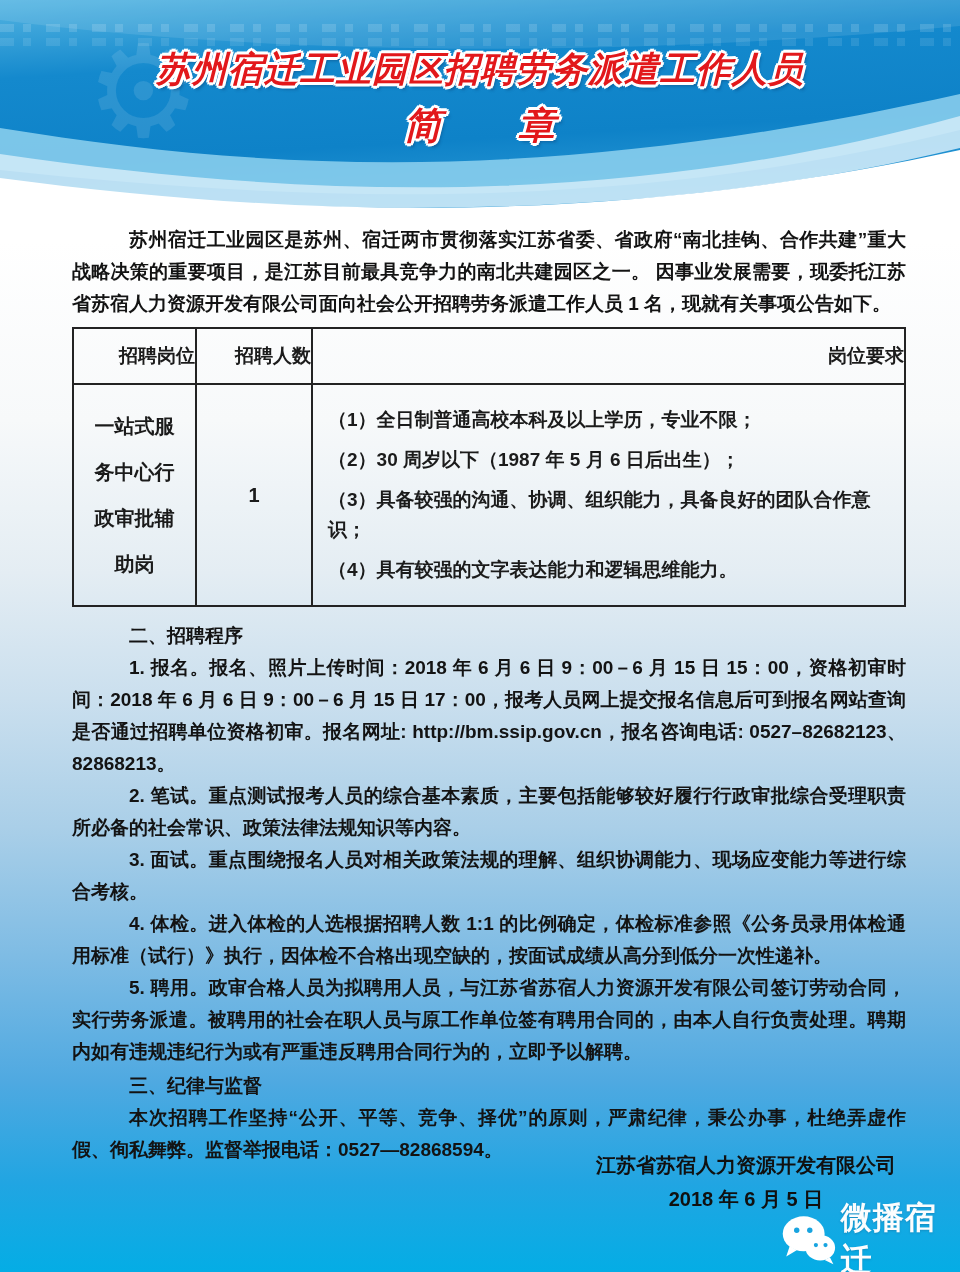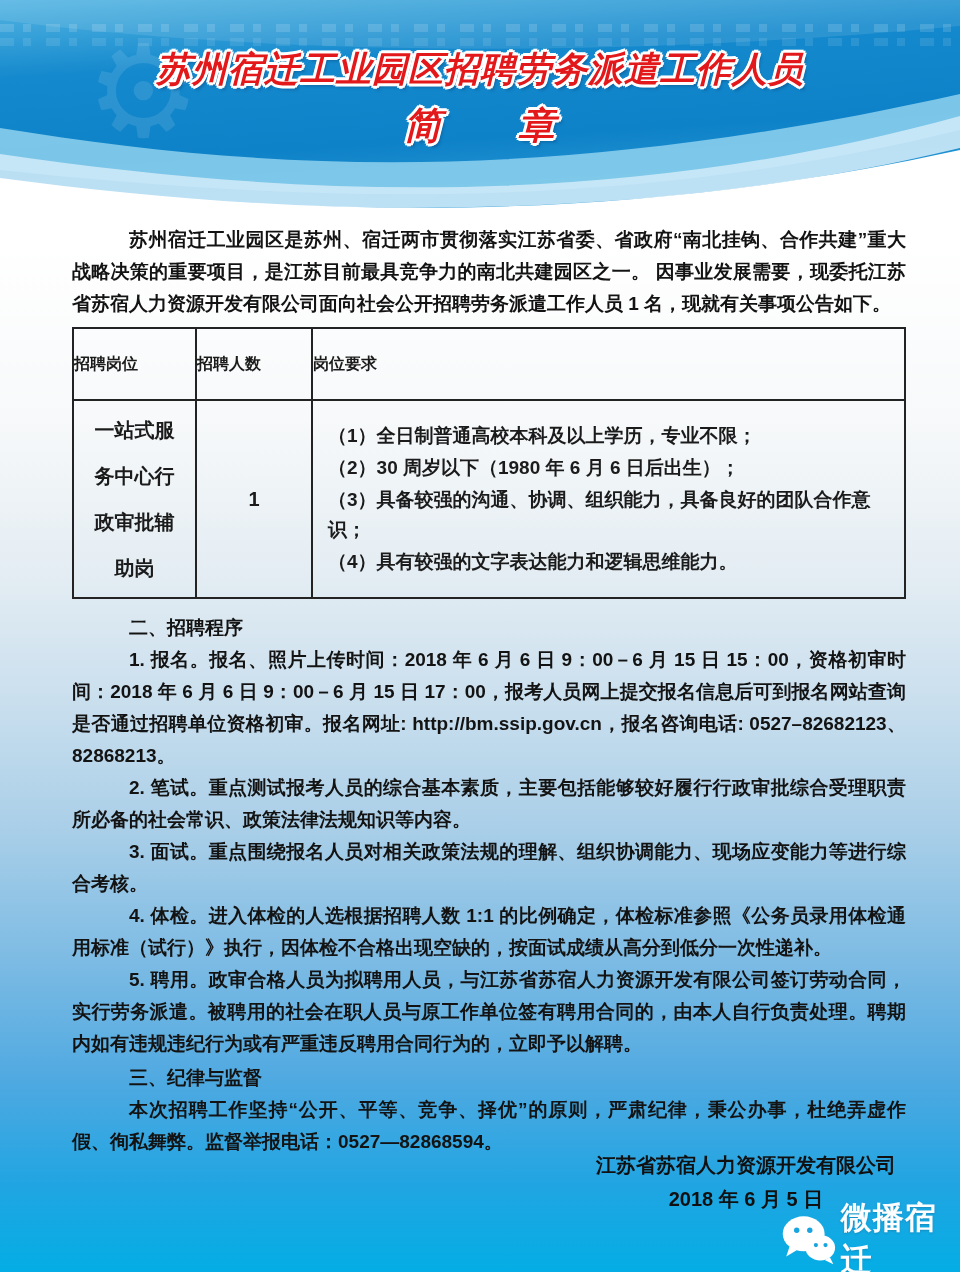--- a/index.html
+++ b/index.html
@@ -34,25 +34,25 @@
     position:absolute; top:224px; left:72px; width:834px;
     font-size:19px; line-height:32px; color:#131313; font-weight:600;
     text-align:justify;
   }
   .para { text-indent:3em; }
   .sec-heading { padding-left:3em; font-weight:bold; margin-top:2px; }
   
   table.jobs { width:100%; border-collapse:collapse; margin:7px 0 13px 0;
     color:#1b1b1b; }
   table.jobs th, table.jobs td { border:2px solid #232323; }
-  table.jobs th { height:72px; font-size:16px; font-weight:600; text-align:left; }
+  table.jobs th { height:56px; font-size:19px; font-weight:600; text-align:right; }
   td.pos { width:123px; text-align:center; font-size:20px; line-height:46px; padding:6px 16px; }
   td.cnt { width:116px; text-align:center; font-size:20px; }
   td.reqs { padding:10px 12px 10px 15px; vertical-align:middle; }
-  .req-item { font-size:19px; line-height:30px; margin:2px 0; text-align:left; }
+  .req-item { font-size:19px; line-height:30px; margin:10px 0; text-align:left; }
   
   .signature { position:absolute; top:1148px; right:56px; width:316px;
     text-align:center; font-size:20px; line-height:34px; font-weight:600; color:#101010; }
   
   .watermark { position:absolute; top:1197px; left:781px; display:flex; align-items:center; z-index:5; }
   .wm-icon { width:60px; height:56px; }
   .wm-label { font-size:31px; font-weight:bold; color:#fbfdfe; margin-left:4px; letter-spacing:1px;
     text-shadow:0 1px 2px rgba(30,90,130,.35); }
 </style>
 </head>
@@ -93,21 +93,21 @@
           <tr>
         <th>招聘岗位</th>
         <th>招聘人数</th>
         <th>岗位要求</th>
       </tr>
       <tr>
         <td class="pos">一站式服务中心行政审批辅助岗</td>
         <td class="cnt">1</td>
         <td class="reqs">
           <div class="req-item">（1）全日制普通高校本科及以上学历，专业不限；</div>
-          <div class="req-item">（2）30 周岁以下（1980 年 6 月 6 日后出生）；</div>
+          <div class="req-item">（2）30 周岁以下（1987 年 5 月 6 日后出生）；</div>
           <div class="req-item">（3）具备较强的沟通、协调、组织能力，具备良好的团队合作意识；</div>
           <div class="req-item">（4）具有较强的文字表达能力和逻辑思维能力。</div>
         </td>
       </tr>
     </tbody>
       </table>
 
     <div class="sec-heading">二、招聘程序</div>
     <p class="para">1. 报名。报名、照片上传时间：2018 年 6 月 6 日 9：00－6 月 15 日 15：00，资格初审时间：2018 年 6 月 6 日 9：00－6 月 15 日 17：00，报考人员网上提交报名信息后可到报名网站查询是否通过招聘单位资格初审。报名网址: http://bm.ssip.gov.cn，报名咨询电话: 0527–82682123、82868213。</p>
     <p class="para">2. 笔试。重点测试报考人员的综合基本素质，主要包括能够较好履行行政审批综合受理职责所必备的社会常识、政策法律法规知识等内容。</p>

